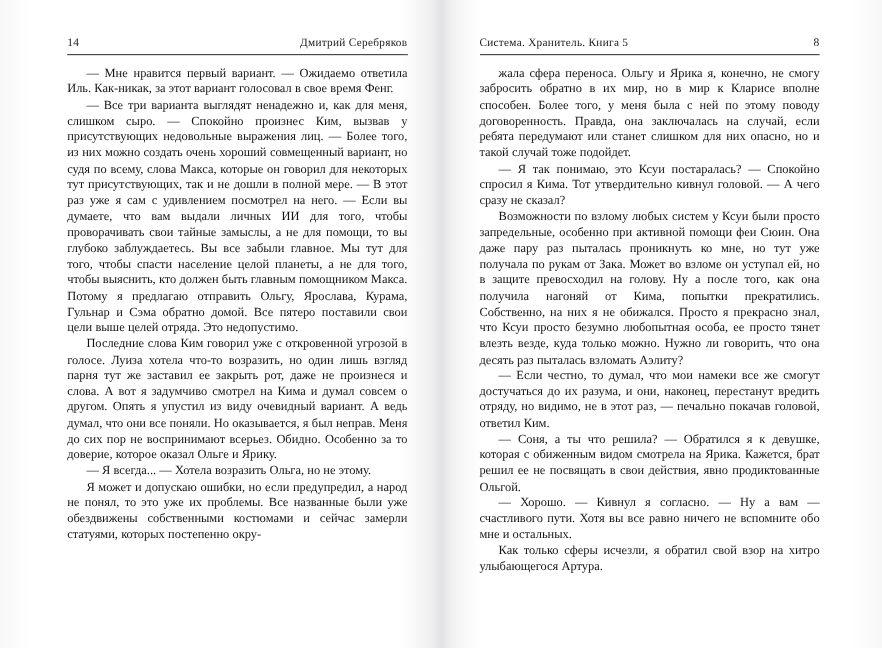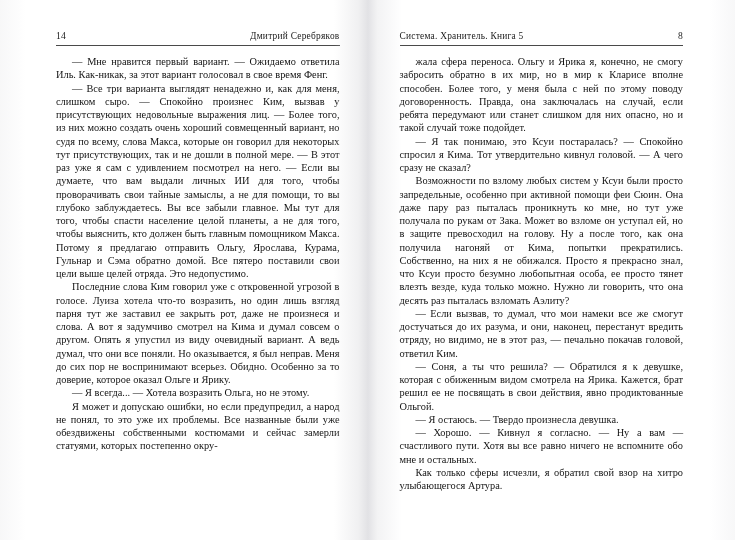--- a/index.html
+++ b/index.html
@@ -125,21 +125,20 @@
 
   <div class="page page-right">
     <div class="running-head">
       <span class="title">Система. Хранитель. Книга 5</span>
       <span class="folio">8</span>
     </div>
     <div class="textblock">
       <p>жала сфера переноса. Ольгу и Ярика я, конечно, не смогу забросить обратно в их мир, но в мир к Кларисе вполне способен. Более того, у меня была с ней по этому поводу договоренность. Правда, она заключалась на случай, если ребята передумают или станет слишком для них опасно, но и такой случай тоже подойдет.</p>
       <p>— Я так понимаю, это Ксуи постаралась? — Спокойно спросил я Кима. Тот утвердительно кивнул головой. — А чего сразу не сказал?</p>
       <p>Возможности по взлому любых систем у Ксуи были просто запредельные, особенно при активной помощи феи Сюин. Она даже пару раз пыталась проникнуть ко мне, но тут уже получала по рукам от Зака. Может во взломе он уступал ей, но в защите превосходил на голову. Ну а после того, как она получила нагоняй от Кима, попытки прекратились. Собственно, на них я не обижался. Просто я прекрасно знал, что Ксуи просто безумно любопытная особа, ее просто тянет влезть везде, куда только можно. Нужно ли говорить, что она десять раз пыталась взломать Аэлиту?</p>
-      <p>— Если вызвав, то думал, что мои намеки все же смогут достучаться до их разума, и они, наконец, перестанут вредить отряду, но видимо, не в этот раз, — печально покачав головой, ответил Ким.</p>
+      <p>— Если честно, то думал, что мои намеки все же смогут достучаться до их разума, и они, наконец, перестанут вредить отряду, но видимо, не в этот раз, — печально покачав головой, ответил Ким.</p>
       <p>— Соня, а ты что решила? — Обратился я к девушке, которая с обиженным видом смотрела на Ярика. Кажется, брат решил ее не посвящать в свои действия, явно продиктованные Ольгой.</p>
-      <p>— Я остаюсь. — Твердо произнесла девушка.</p>
       <p>— Хорошо. — Кивнул я согласно. — Ну а вам — счастливого пути. Хотя вы все равно ничего не вспомните обо мне и остальных.</p>
       <p>Как только сферы исчезли, я обратил свой взор на хитро улыбающегося Артура.</p>
     </div>
   </div>
 
 </div>
 
 </body></html>

